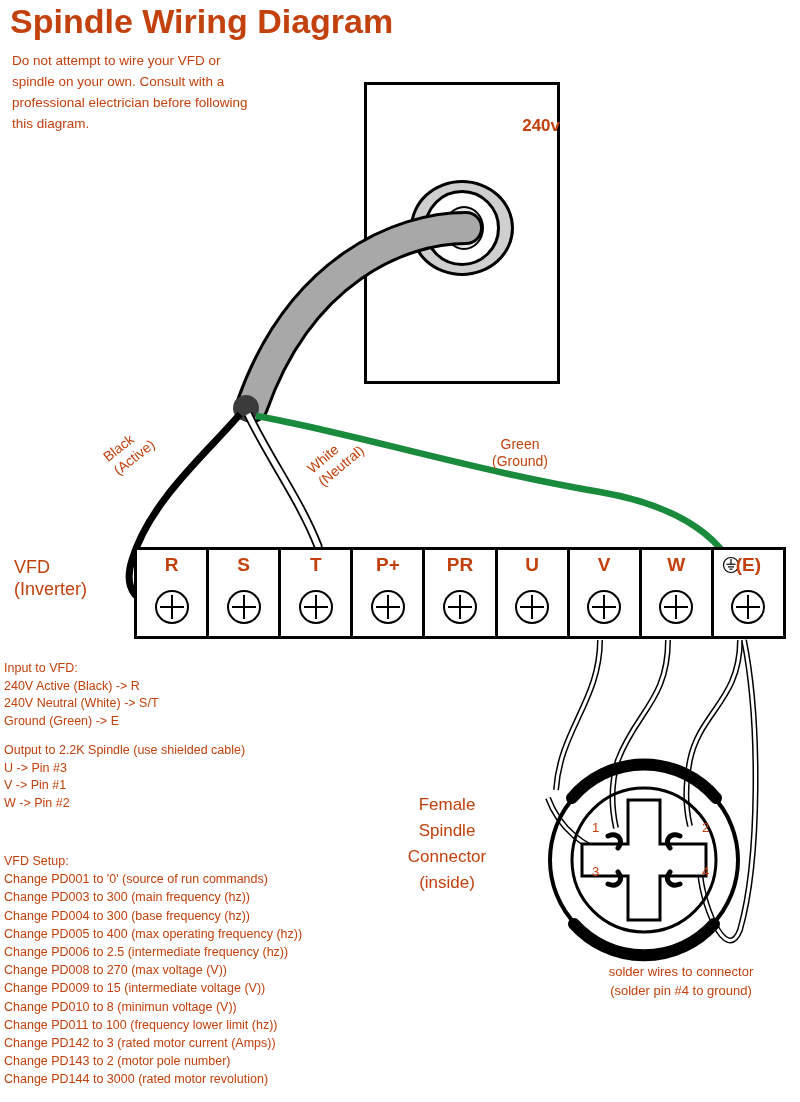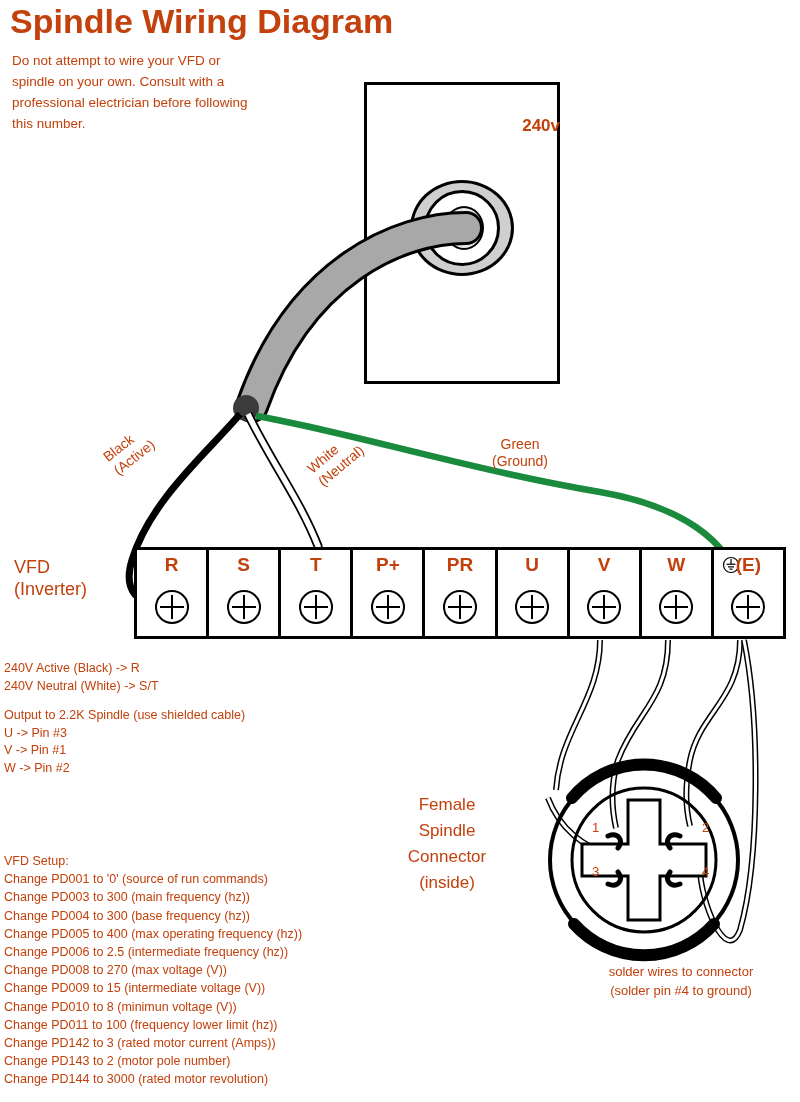--- a/index.html
+++ b/index.html
@@ -218,21 +218,21 @@
     text-align: right;
   }
 </style>
 </head>
 <body>
 
 <div id="page">
 
   <div class="abs" id="title">Spindle Wiring Diagram</div>
 
-  <div class="abs" id="warning">Do not attempt to wire your VFD or spindle on your own. Consult with a professional electrician before following this number.</div>
+  <div class="abs" id="warning">Do not attempt to wire your VFD or spindle on your own. Consult with a professional electrician before following this diagram.</div>
 
   <div class="abs" id="outlet-box"></div>
   <div class="abs" id="outlet-label">240v</div>
   <div class="abs" id="socket-outer"></div>
   <div class="abs" id="socket-mid"></div>
   <div class="abs" id="socket-inner"></div>
 
   <svg class="abs" id="wires" viewBox="0 0 800 1102">
 
     <path d="M466 228 C 400 228, 300 270, 252 406" stroke="#000" stroke-width="34" fill="none" stroke-linecap="round"></path>
@@ -334,22 +334,24 @@
         <line x1="6" y1="11" x2="18" y2="11" stroke="#000" stroke-width="1.6"></line>
         <line x1="8" y1="14.5" x2="16" y2="14.5" stroke="#000" stroke-width="1.6"></line>
         <line x1="10" y1="17.5" x2="14" y2="17.5" stroke="#000" stroke-width="1.6"></line>
       </svg>
       <div class="term-name">(E)</div>
       <div class="term-screw"></div>
     </div>
   </div>
 
   <div class="abs" id="io-text">
+    <div>Input to VFD:</div>
     <div>240V Active (Black) -&gt; R</div>
     <div>240V Neutral (White) -&gt; S/T</div>
+    <div>Ground (Green) -&gt; E</div>
     <div class="blank-line"></div>
     <div>Output to 2.2K Spindle (use shielded cable)</div>
     <div>U -&gt; Pin #3</div>
     <div>V -&gt; Pin #1</div>
     <div>W -&gt; Pin #2</div>
   </div>
 
   <div class="abs" id="setup-text">
     <div>VFD Setup:</div>
     <div>Change PD001 to '0' (source of run commands)</div>

